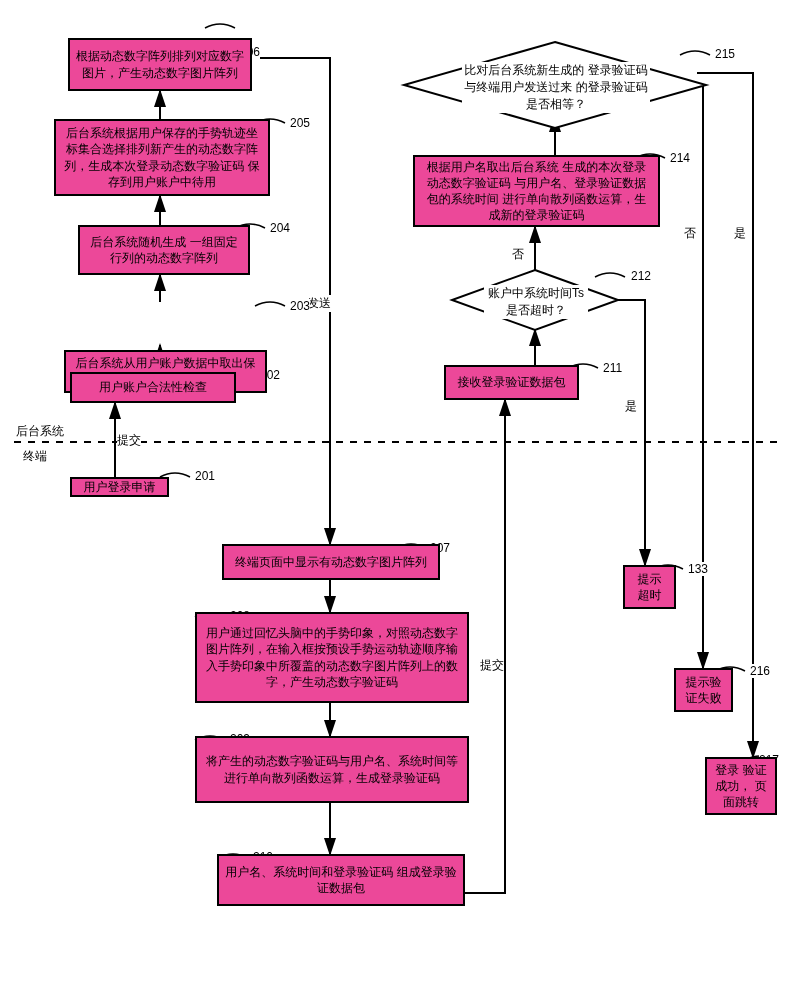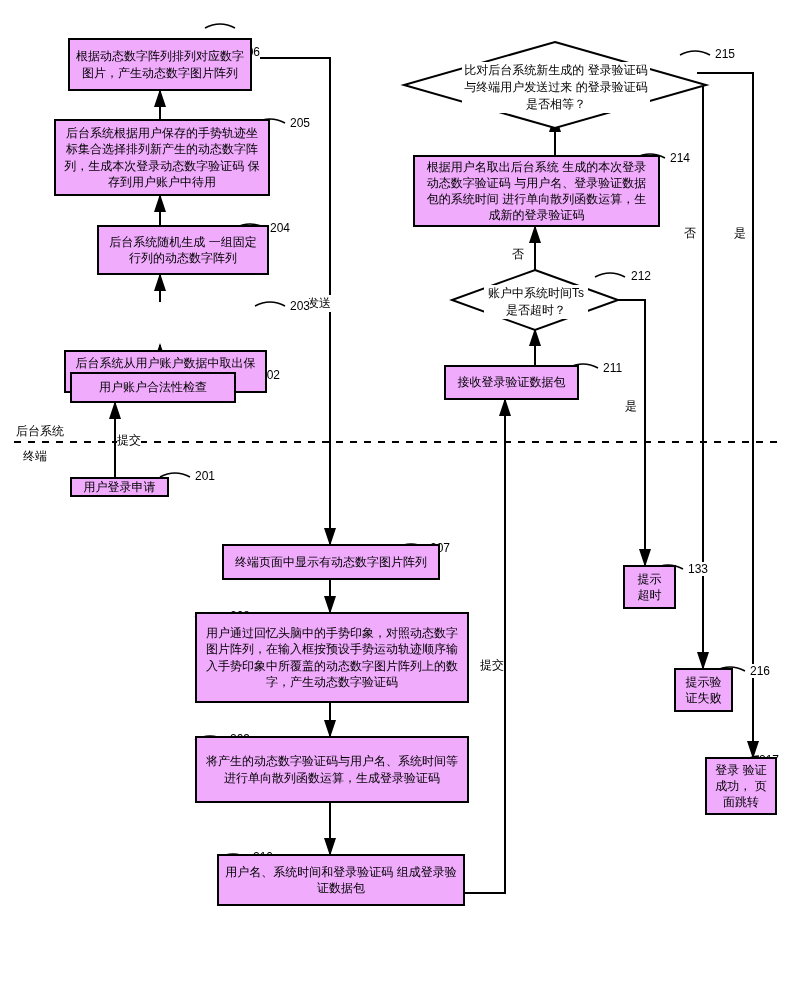--- a/index.html
+++ b/index.html
@@ -1,17 +1,17 @@
 <!DOCTYPE html>
 <html><head>
 <meta charset="utf-8">
 <style>
   html,body{margin:0;padding:0;background:#fff;font-family:"SimSun","Microsoft YaHei",sans-serif;font-size:12px;}
   #stage{position:relative;width:793px;height:1000px;background:#fff;}
-  .box{position:absolute;border:2px solid #000;background:#f0abfc;display:flex;align-items:center;justify-content:center;text-align:center;padding:4px 6px;box-sizing:border-box;line-height:1.35;}
+  .box{position:absolute;border:2px solid #000;background:#ec4899;display:flex;align-items:center;justify-content:center;text-align:center;padding:4px 6px;box-sizing:border-box;line-height:1.35;}
   .lbl{position:absolute;background:#fff;white-space:nowrap;}
   svg{position:absolute;left:0;top:0;overflow:visible;}
 </style>
 </head>
 <body>
 
 <div id="stage">
 
 <svg width="793" height="1000">
   <defs>
@@ -102,21 +102,21 @@
 <div class="lbl" style="left:631px;top:269px;">212</div>
 <div class="lbl" style="left:688px;top:562px;">133</div>
 <div class="lbl" style="left:670px;top:151px;">214</div>
 <div class="lbl" style="left:715px;top:47px;">215</div>
 <div class="lbl" style="left:750px;top:664px;">216</div>
 <div class="lbl" style="left:759px;top:753px;">217</div>
 
 <div class="box" style="left:68px;top:38px;width:184px;height:53px;">根据动态数字阵列排列对应数字图片，产生动态数字图片阵列</div>
 <div class="box" style="left:54px;top:119px;width:216px;height:77px;">后台系统根据用户保存的手势轨迹坐标集合选择排列新产生的动态数字阵列，生成本次登录动态数字验证码
 保存到用户账户中待用</div>
-<div class="box" style="left:78px;top:225px;width:172px;height:50px;margin-left:19px;">后台系统随机生成
+<div class="box" style="left:78px;top:225px;width:172px;height:50px;">后台系统随机生成
 一组固定行列的动态数字阵列</div>
 <div class="box" style="left:64px;top:302px;width:203px;height:43px;margin-top:48px;">后台系统从用户账户数据中取出保存的手势轨迹坐标集合</div>
 <div class="box" style="left:70px;top:372px;width:166px;height:31px;">用户账户合法性检查</div>
 <div class="box" style="left:70px;top:477px;width:99px;height:20px;">用户登录申请</div>
 <div class="box" style="left:222px;top:544px;width:218px;height:36px;">终端页面中显示有动态数字图片阵列</div>
 <div class="box" style="left:195px;top:612px;width:274px;height:91px;">用户通过回忆头脑中的手势印象，对照动态数字图片阵列，在输入框按预设手势运动轨迹顺序输入手势印象中所覆盖的动态数字图片阵列上的数字，产生动态数字验证码</div>
 <div class="box" style="left:195px;top:736px;width:274px;height:67px;">将产生的动态数字验证码与用户名、系统时间等进行单向散列函数运算，生成登录验证码</div>
 <div class="box" style="left:217px;top:854px;width:248px;height:52px;">用户名、系统时间和登录验证码
 组成登录验证数据包</div>
 <div class="box" style="left:444px;top:365px;width:135px;height:35px;">接收登录验证数据包</div>

